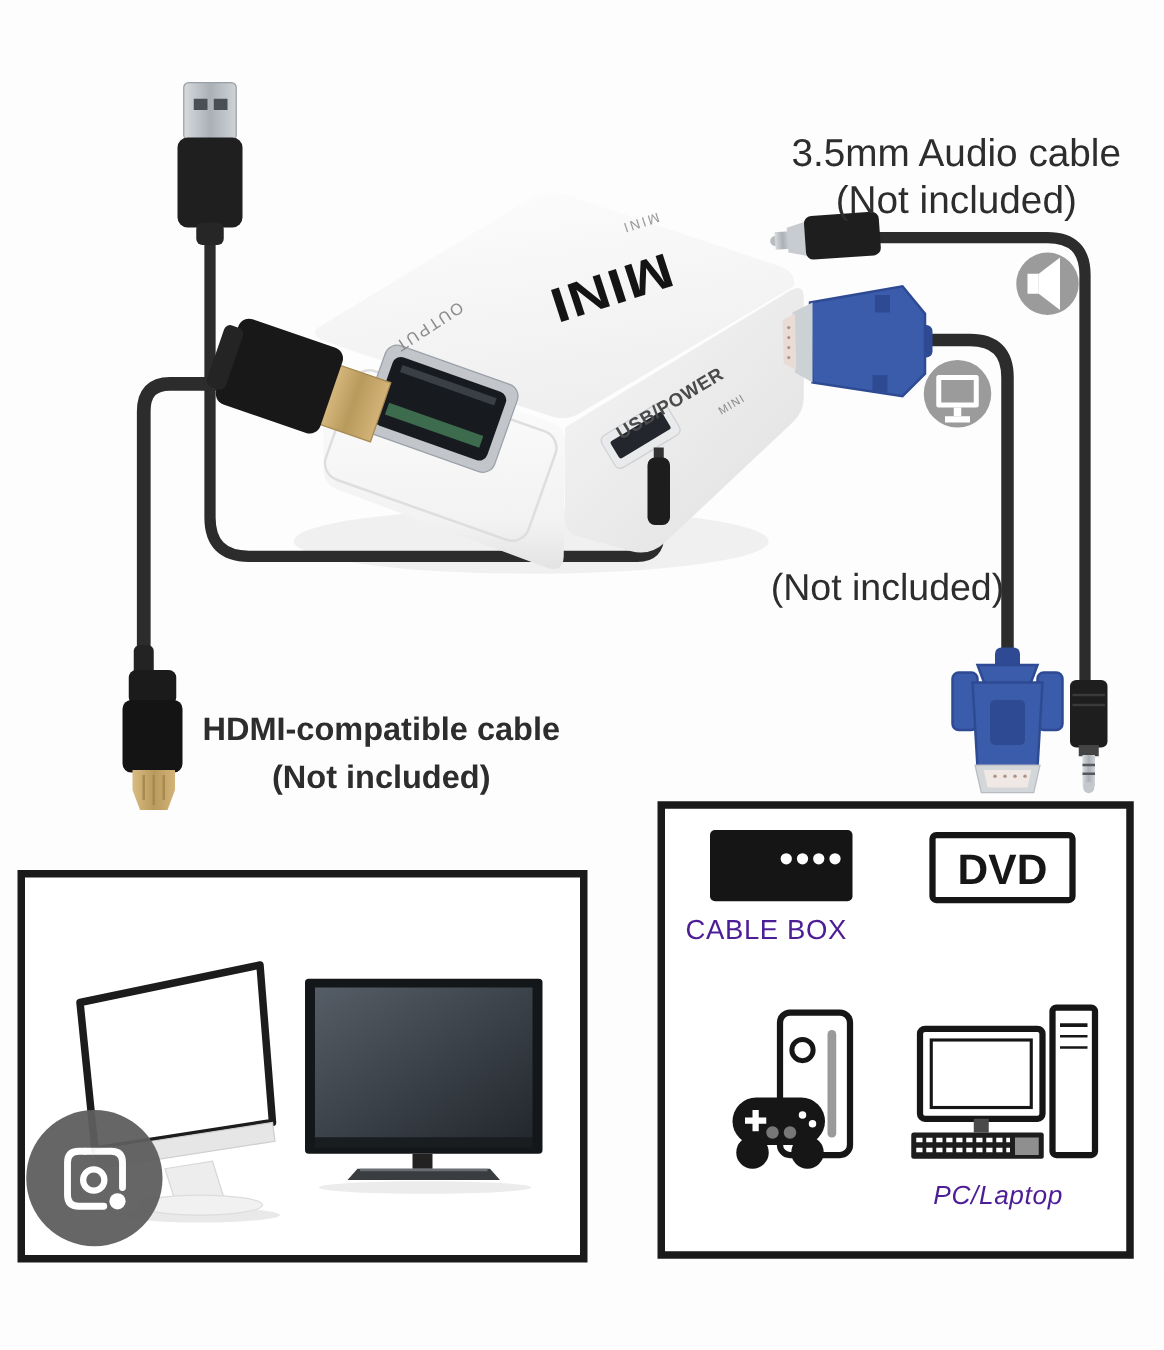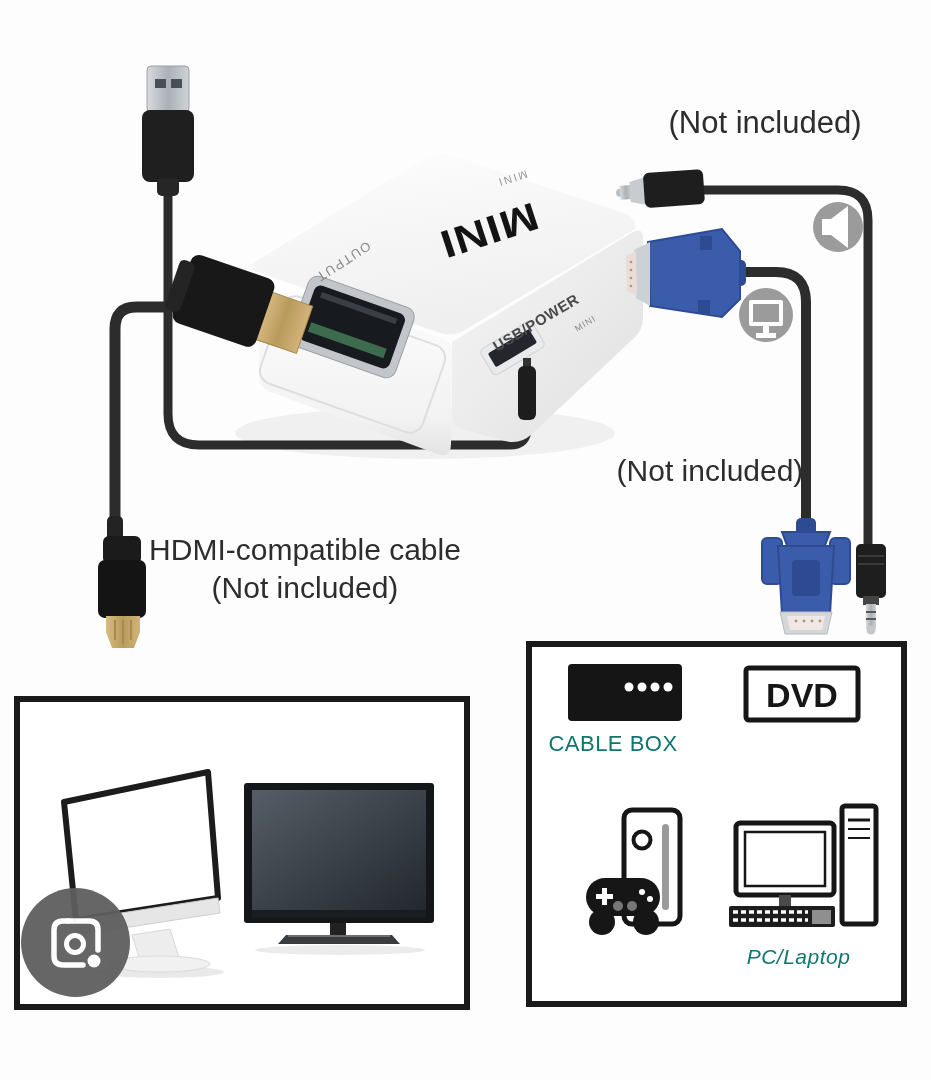--- a/index.html
+++ b/index.html
@@ -4,22 +4,22 @@
 <style>
   html,body{margin:0;padding:0;background:#ffffff;}
   .stage{position:relative;width:931px;height:1080px;background:#fdfdfd;overflow:hidden;
          font-family:"Liberation Sans",sans-serif;color:#2d2d2d;}
   .art{position:absolute;left:0;top:0;}
   .lbl{position:absolute;text-align:center;color:#2d2d2d;}
   .lbl div{white-space:nowrap;}
   .lbl-audio{left:600px;top:104px;width:330px;font-size:31px;line-height:37px;font-weight:500;}
   .lbl-usb{left:148px;top:450px;width:444px;font-size:27px;line-height:34px;font-weight:500;}
   .lbl-vga{left:540px;top:452px;width:340px;font-size:30px;line-height:37px;font-weight:500;}
-  .lbl-hdmi{left:118px;top:531px;width:374px;font-size:30px;line-height:38px;font-weight:400;}
-  .devlbl{position:absolute;text-align:center;font-size:22px;font-weight:500;color:#0f766e;letter-spacing:.5px;}
+  .lbl-hdmi{left:118px;top:564px;width:374px;font-size:26px;line-height:38px;font-weight:700;}
+  .devlbl{position:absolute;text-align:center;font-size:22px;font-weight:500;color:#4c1d95;letter-spacing:.5px;}
   .lbl-cablebox{left:543px;top:731px;width:140px;}
   .lbl-bluray{left:713px;top:731px;width:175px;}
   .lbl-gameconsole{left:548px;top:948px;width:185px;}
   .lbl-pclaptop{left:716px;top:945px;width:165px;font-size:21px;font-style:italic;}
   .lens-btn{position:absolute;left:21px;top:888px;width:109px;height:109px;border-radius:50%;
             background:#5e5e5e;opacity:.95;display:flex;align-items:center;justify-content:center;cursor:pointer;}
 </style>
 </head>
 <body>
 
@@ -246,20 +246,21 @@
         <rect x="812" y="910" width="19" height="14" fill="#8f8f8f"></rect>
         <rect x="842" y="806" width="34" height="118" rx="3" fill="#fff" stroke="#161616" stroke-width="5"></rect>
         <line x1="848" y1="820" x2="870" y2="820" stroke="#161616" stroke-width="3"></line>
         <line x1="848" y1="829" x2="870" y2="829" stroke="#161616" stroke-width="2"></line>
         <line x1="848" y1="838" x2="870" y2="838" stroke="#161616" stroke-width="2"></line>
       </g>
     </g>
   </svg>
 
   <div class="lbl lbl-audio">
+    <div>3.5mm Audio cable</div>
     <div>(Not included)</div>
   </div>
 
 
   <div class="lbl lbl-vga">
     <div>(Not included)</div>
   </div>
 
   <div class="lbl lbl-hdmi">
     <div>HDMI-compatible cable</div>

